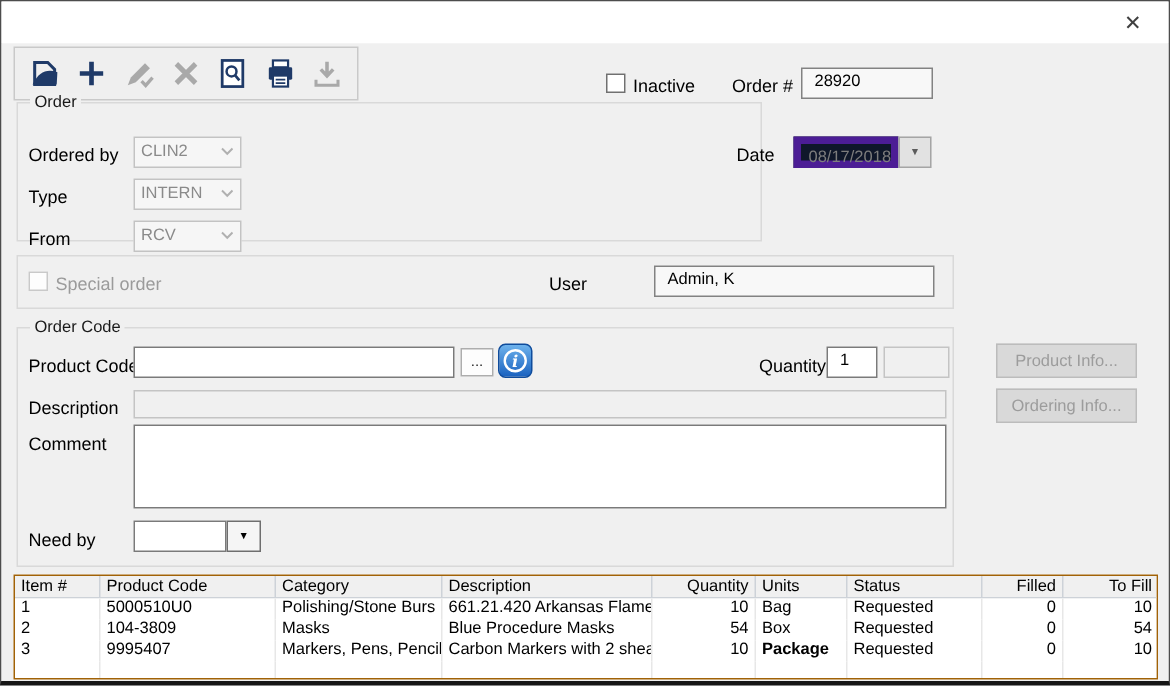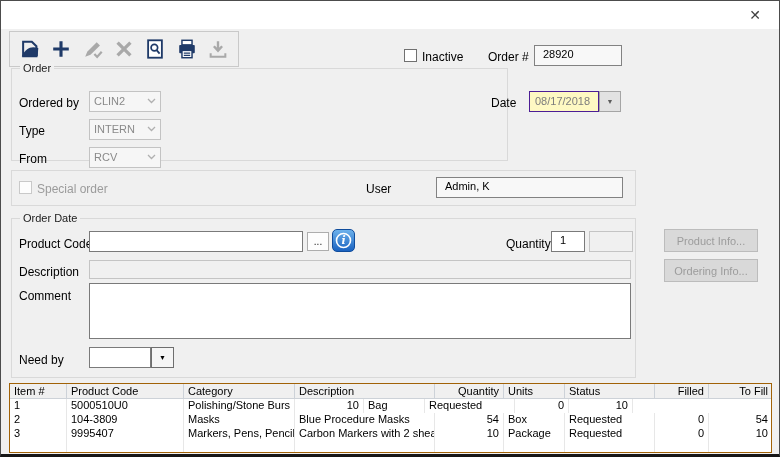--- a/index.html
+++ b/index.html
@@ -59,21 +59,21 @@
   .combo {
     position:absolute; width:72px; height:21px; background:#f6f6f6; border:1px solid #c3c3c3;
     font-size:11px; color:#8a8a8a; padding:3px 4px; overflow:hidden;
   }
   .combo .chev {
     position:absolute; right:4px; top:6px; width:9px; height:6px;
   }
   .combo .chev svg { display:block; }
 
   .date-box {
-    position:absolute; background:#fef9c3; border:1px solid #4c1d95;
+    position:absolute; background:#0f172a; border:5px solid #4c1d95;
     font-size:11px; color:#7d7d7d; padding:3px 5px;
   }
   .drop-btn {
     position:absolute; background:#e2e2e2; border:1px solid #a5a5a5;
     display:flex; align-items:center; justify-content:center; font-size:7px; color:#5c5c5c;
   }
   .drop-btn.enabled { background:#f5f5f5; border:1px solid #6e6e6e; color:#000; }
 
   .btn {
     position:absolute; background:#d9d9d9; border:1px solid #bcbcbc;
@@ -210,21 +210,21 @@
         <span>▼</span>
       </div>
 
     <div class="groupbox" style="left:10px; top:141px; width:625px; height:36px;"></div>
     <span class="checkbox dis" style="left:18px; top:152px;"></span>
     <span class="label dis" style="left:36px; top:153px;">Special order</span>
     <span class="label" style="left:365px; top:153px;">User</span>
     <div class="textbox readonly" style="left:435px; top:148px; width:187px; height:21px;">Admin, K</div>
 
     <div class="groupbox" style="left:10px; top:189px; width:625px; height:160px;">
-      <span class="group-label">Order Date</span>
+      <span class="group-label">Order Code</span>
     </div>
     <span class="label" style="left:18px; top:208px;">Product Code</span>
     <div class="textbox" style="left:88px; top:202px; width:214px; height:21px;"></div>
     <div class="browse-btn" style="left:306px; top:203px; width:22px; height:19px;">...</div>
     <div class="info-icon" style="left:331px; top:200px;">
       <svg width="19" height="19" viewBox="0 0 19 19">
           <circle cx="9.5" cy="9.5" r="7" fill="none" stroke="#ffffff" stroke-width="1.6"></circle>
           <text x="9.5" y="13.4" text-anchor="middle" font-family="DejaVu Serif, serif" font-style="italic" font-weight="bold" font-size="11" fill="#ffffff">i</text>
         </svg>
     </div>
@@ -256,20 +256,21 @@
           <div class="th" style="width: 61px; text-align: left;">Units</div>
           <div class="th" style="width: 90px; text-align: left;">Status</div>
           <div class="th" style="width: 54px; text-align: right;">Filled</div>
           <div class="th" style="width: 64px; text-align: right;">To Fill</div>
         </div>
       <div>
           <div class="tr">
             <div class="td" style="width: 57px; text-align: left;">1</div>
             <div class="td" style="width: 117px; text-align: left;">5000510U0</div>
             <div class="td" style="width: 111px; text-align: left;">Polishing/Stone Burs</div>
+            <div class="td" style="width: 140px; text-align: left;">661.21.420 Arkansas Flame</div>
             <div class="td" style="width: 69px; text-align: right;">10</div>
             <div class="td" style="width: 61px; text-align: left;">Bag</div>
             <div class="td" style="width: 90px; text-align: left;">Requested</div>
             <div class="td" style="width: 54px; text-align: right;">0</div>
             <div class="td" style="width: 64px; text-align: right;">10</div>
           </div>
           <div class="tr">
             <div class="td" style="width: 57px; text-align: left;">2</div>
             <div class="td" style="width: 117px; text-align: left;">104-3809</div>
             <div class="td" style="width: 111px; text-align: left;">Masks</div>
@@ -279,21 +280,21 @@
             <div class="td" style="width: 90px; text-align: left;">Requested</div>
             <div class="td" style="width: 54px; text-align: right;">0</div>
             <div class="td" style="width: 64px; text-align: right;">54</div>
           </div>
           <div class="tr">
             <div class="td" style="width: 57px; text-align: left;">3</div>
             <div class="td" style="width: 117px; text-align: left;">9995407</div>
             <div class="td" style="width: 111px; text-align: left;">Markers, Pens, Pencils</div>
             <div class="td" style="width: 140px; text-align: left;">Carbon Markers with 2 shea...</div>
             <div class="td" style="width: 69px; text-align: right;">10</div>
-            <div class="td" style="width: 61px; text-align: left;">Package</div>
+            <div class="td" style="width: 61px; text-align: left; font-weight: bold;">Package</div>
             <div class="td" style="width: 90px; text-align: left;">Requested</div>
             <div class="td" style="width: 54px; text-align: right;">0</div>
             <div class="td" style="width: 64px; text-align: right;">10</div>
           </div>
           <div class="tr">
             <div class="td" style="width: 57px; text-align: left;"></div>
             <div class="td" style="width: 117px; text-align: left;"></div>
             <div class="td" style="width: 111px; text-align: left;"></div>
             <div class="td" style="width: 140px; text-align: left;"></div>
             <div class="td" style="width: 69px; text-align: right;"></div>

